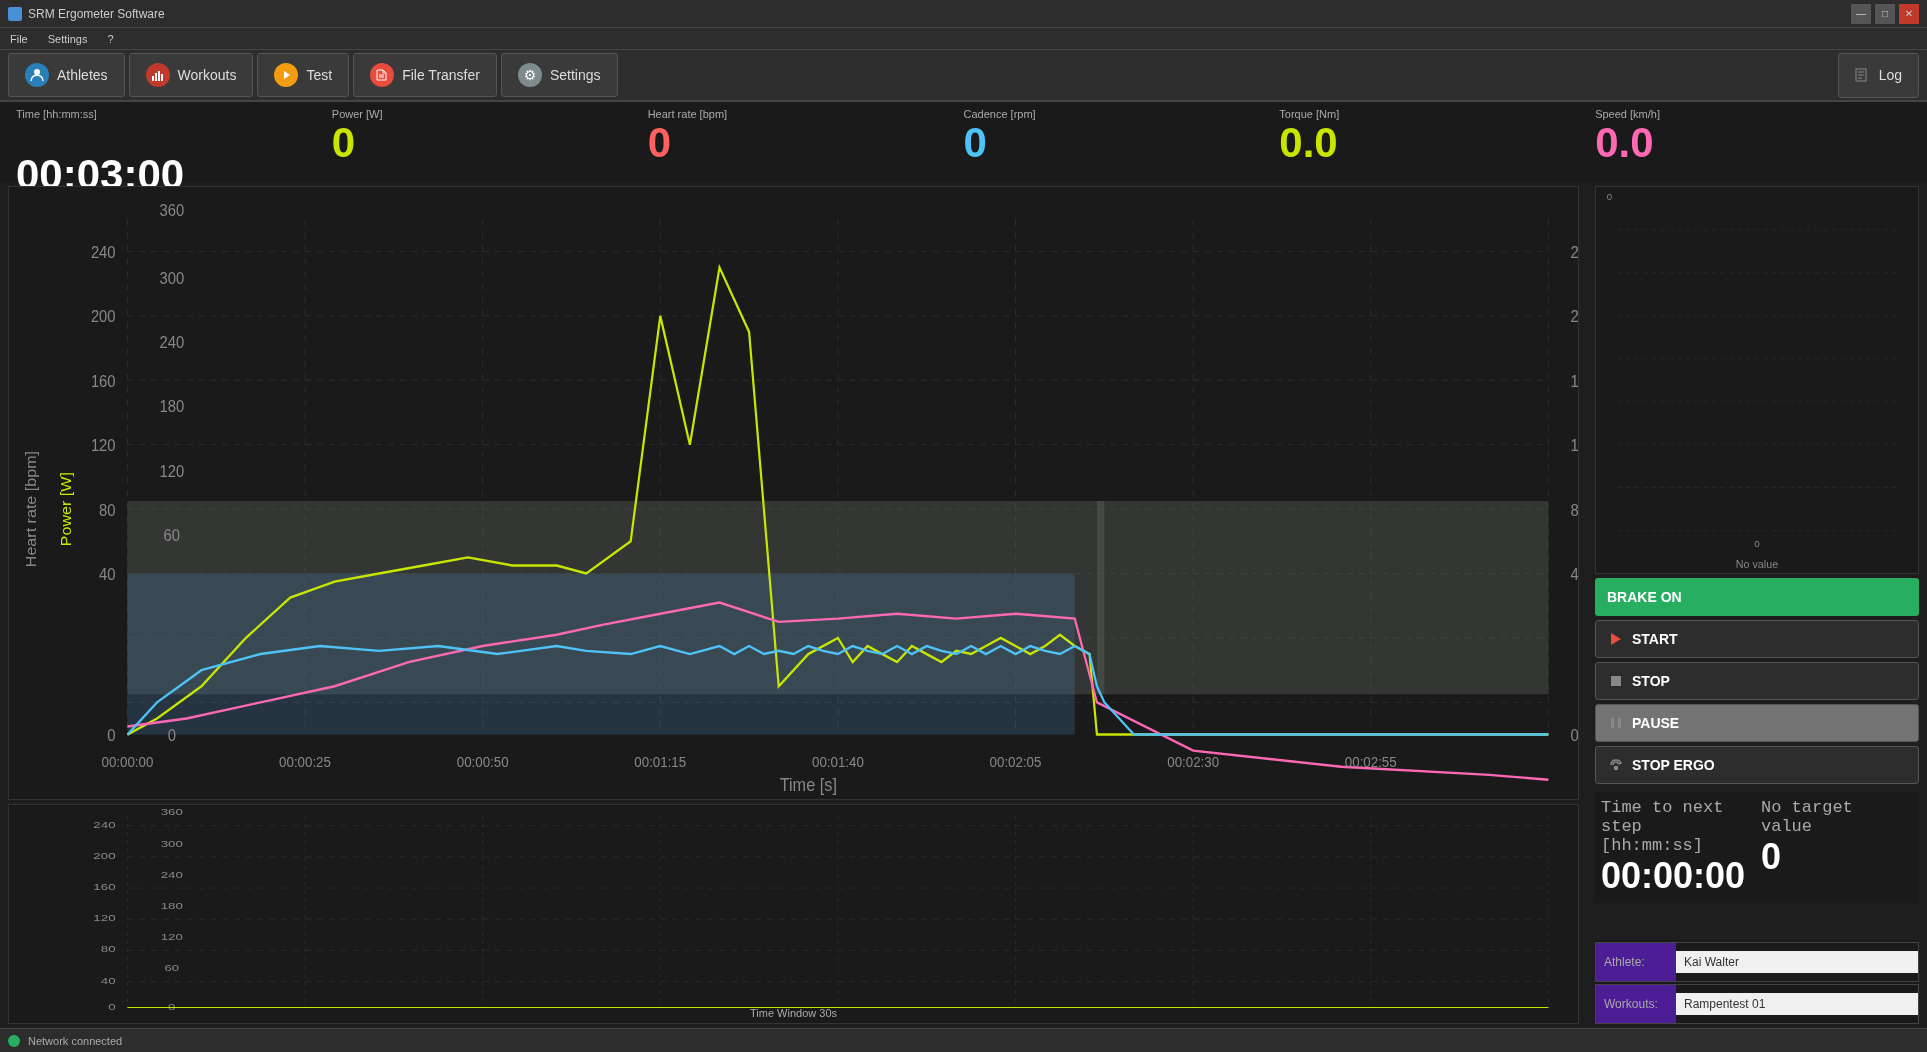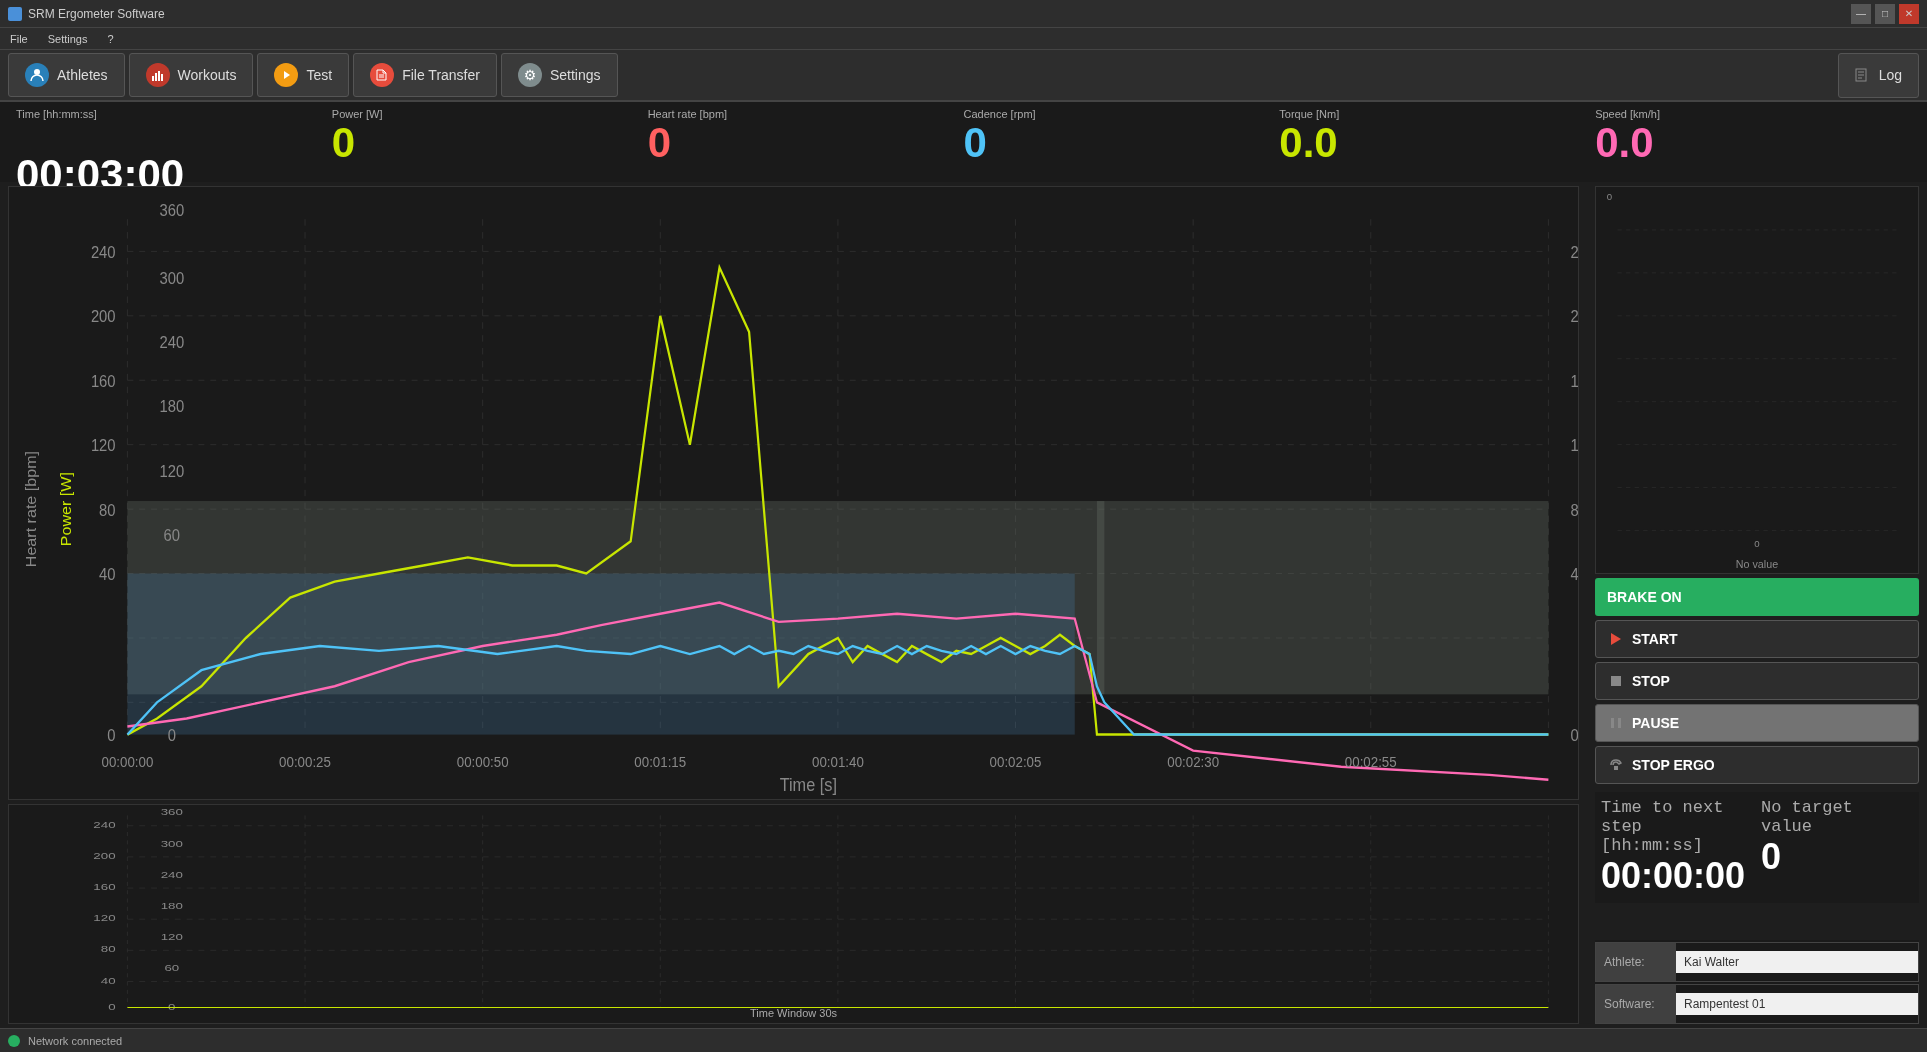--- a/index.html
+++ b/index.html
@@ -256,21 +256,21 @@
       margin-top: auto;
       background: #1a1a1a;
     }
     .info-row {
       display: flex;
       align-items: center;
       border: 1px solid #444;
       margin-top: 2px;
     }
     .info-key {
-      background: #404040;
+      background: #4c1d95;
       padding: 12px 8px;
       color: #aaa;
       min-width: 80px;
       font-size: 12px;
     }
     .info-val {
       background: #f0f0f0;
       padding: 4px 8px;
       color: #333;
       flex: 1;
@@ -629,21 +629,21 @@
         </div>
       </div>
     </div>
 
     <div class="athlete-info">
       <div class="info-row">
         <div class="info-key">Athlete:</div>
         <div class="info-val">Kai Walter</div>
       </div>
       <div class="info-row">
-        <div class="info-key">Software:</div>
+        <div class="info-key">Workouts:</div>
         <div class="info-val">Rampentest 01</div>
       </div>
     </div>
 
   </div>
 </div>
 
 <div class="status-bar">
   <div class="status-dot"></div>
   <span class="status-text">Network connected</span>

